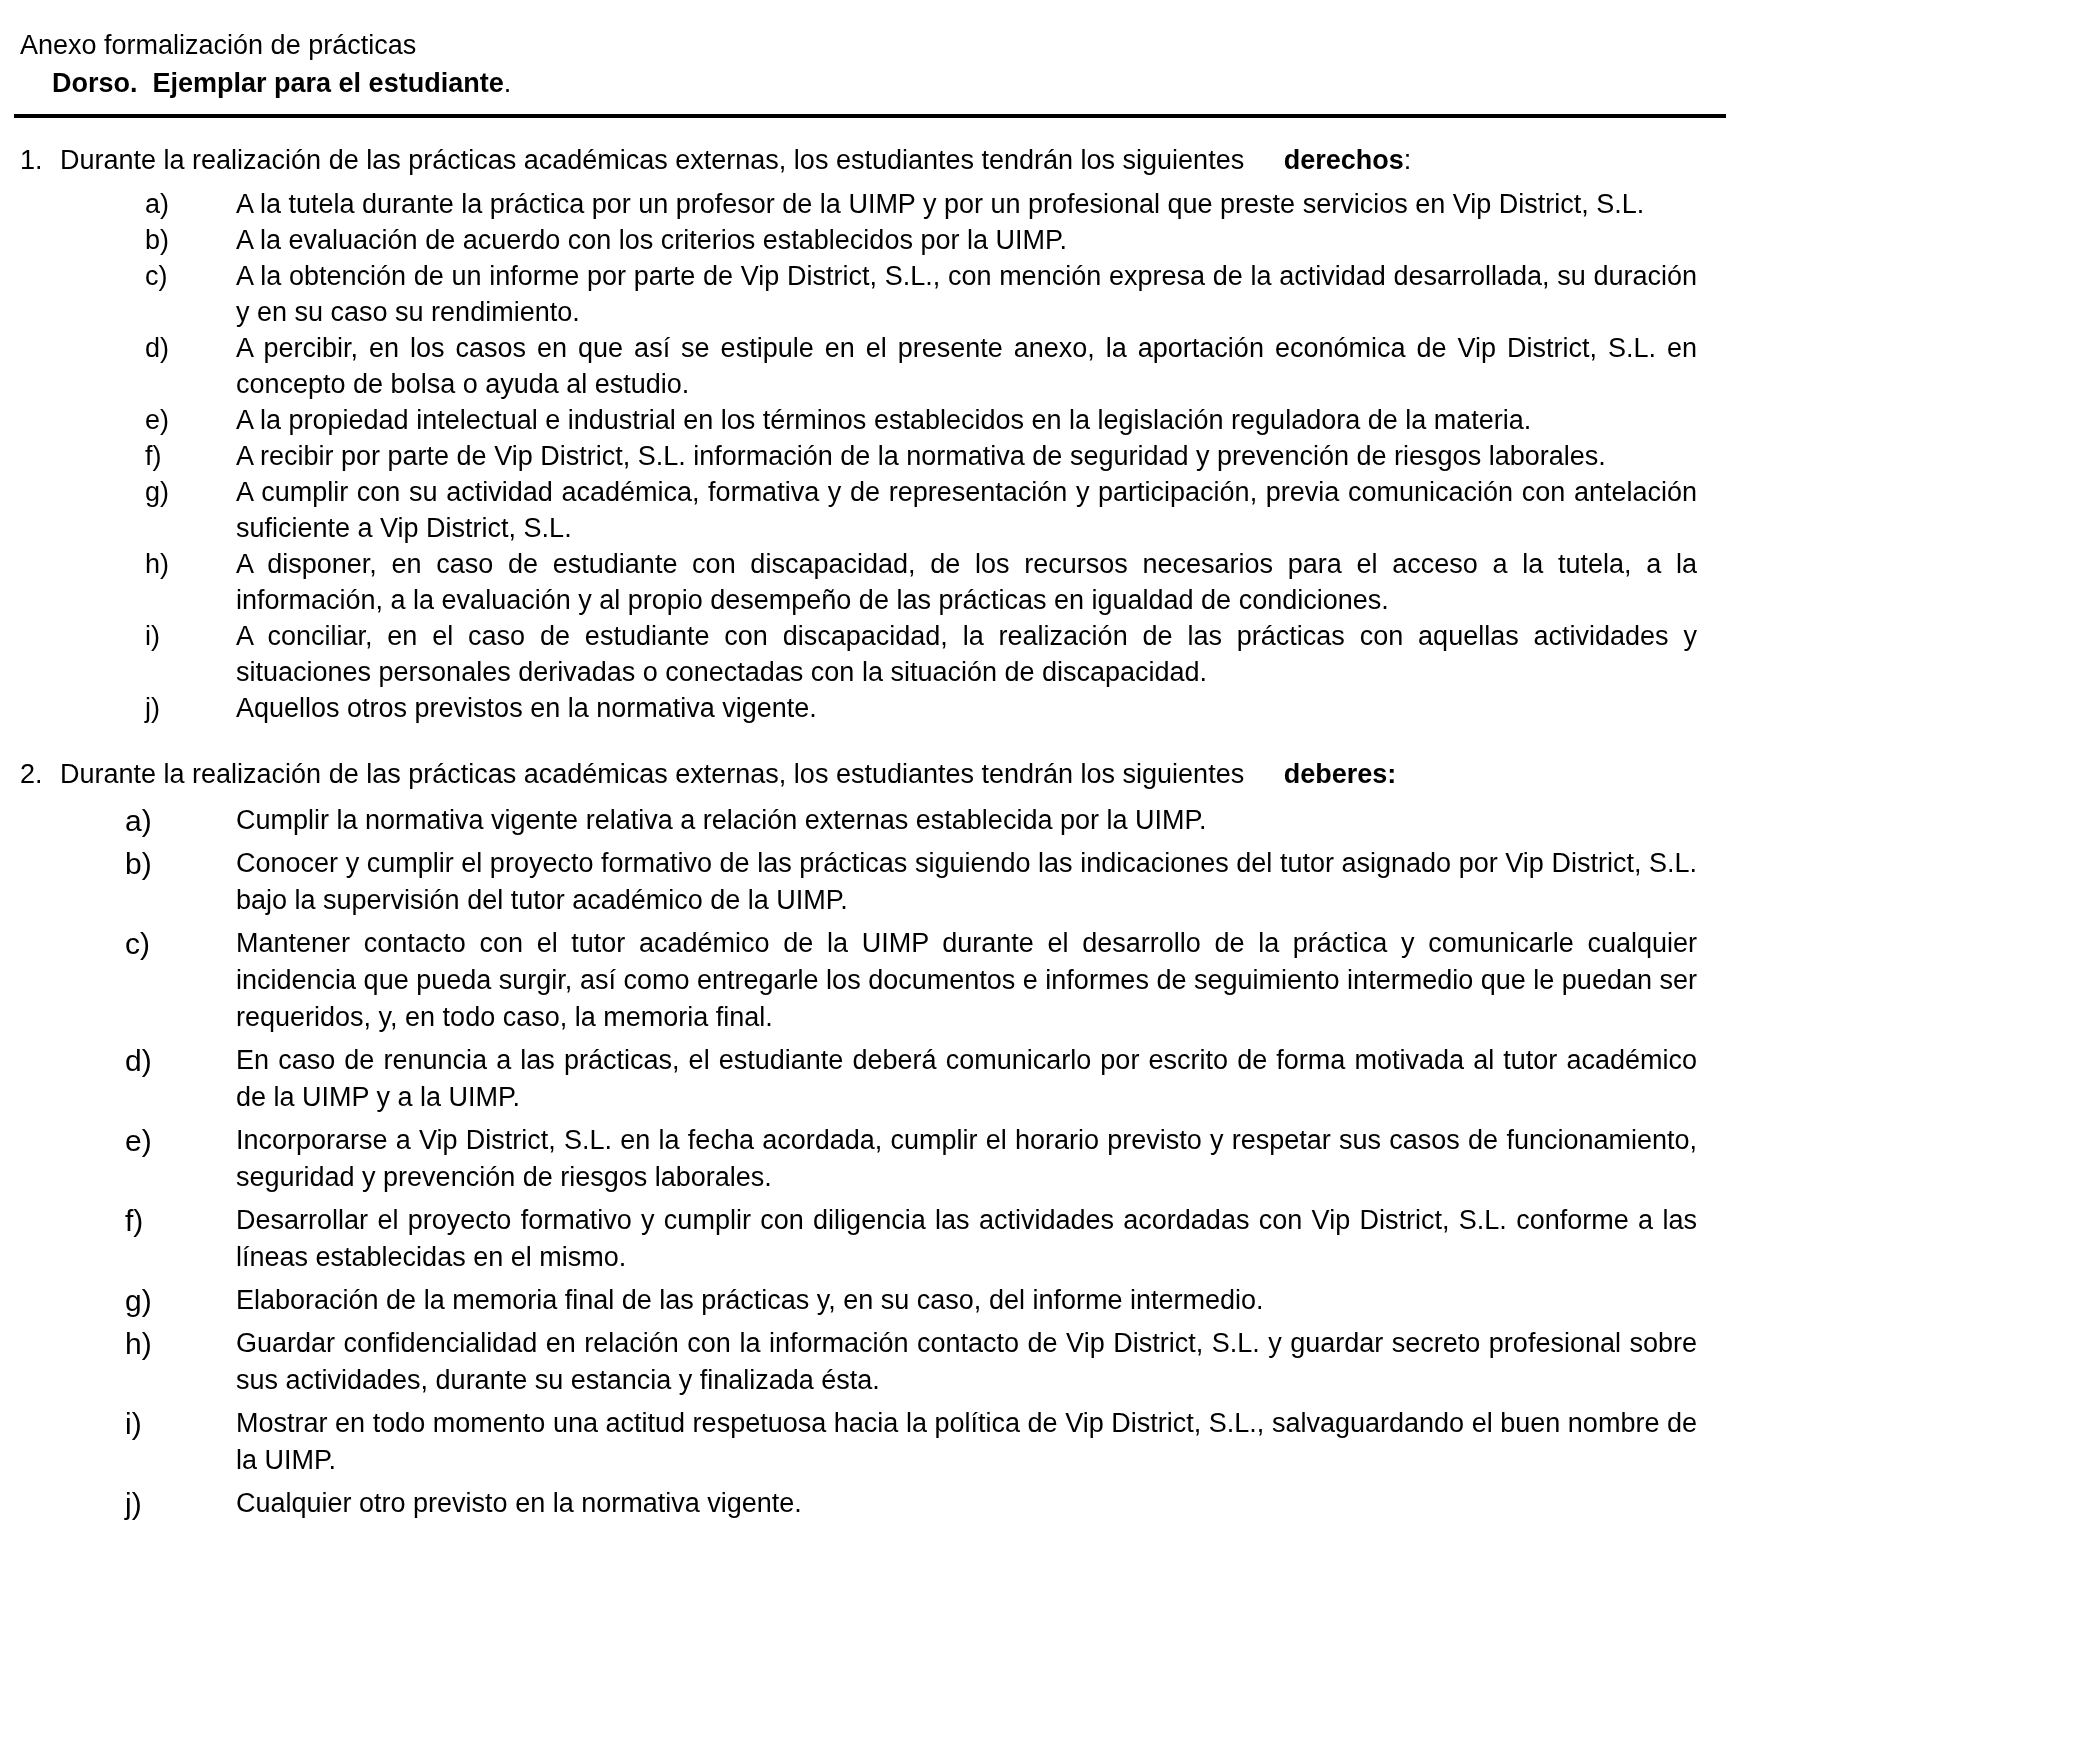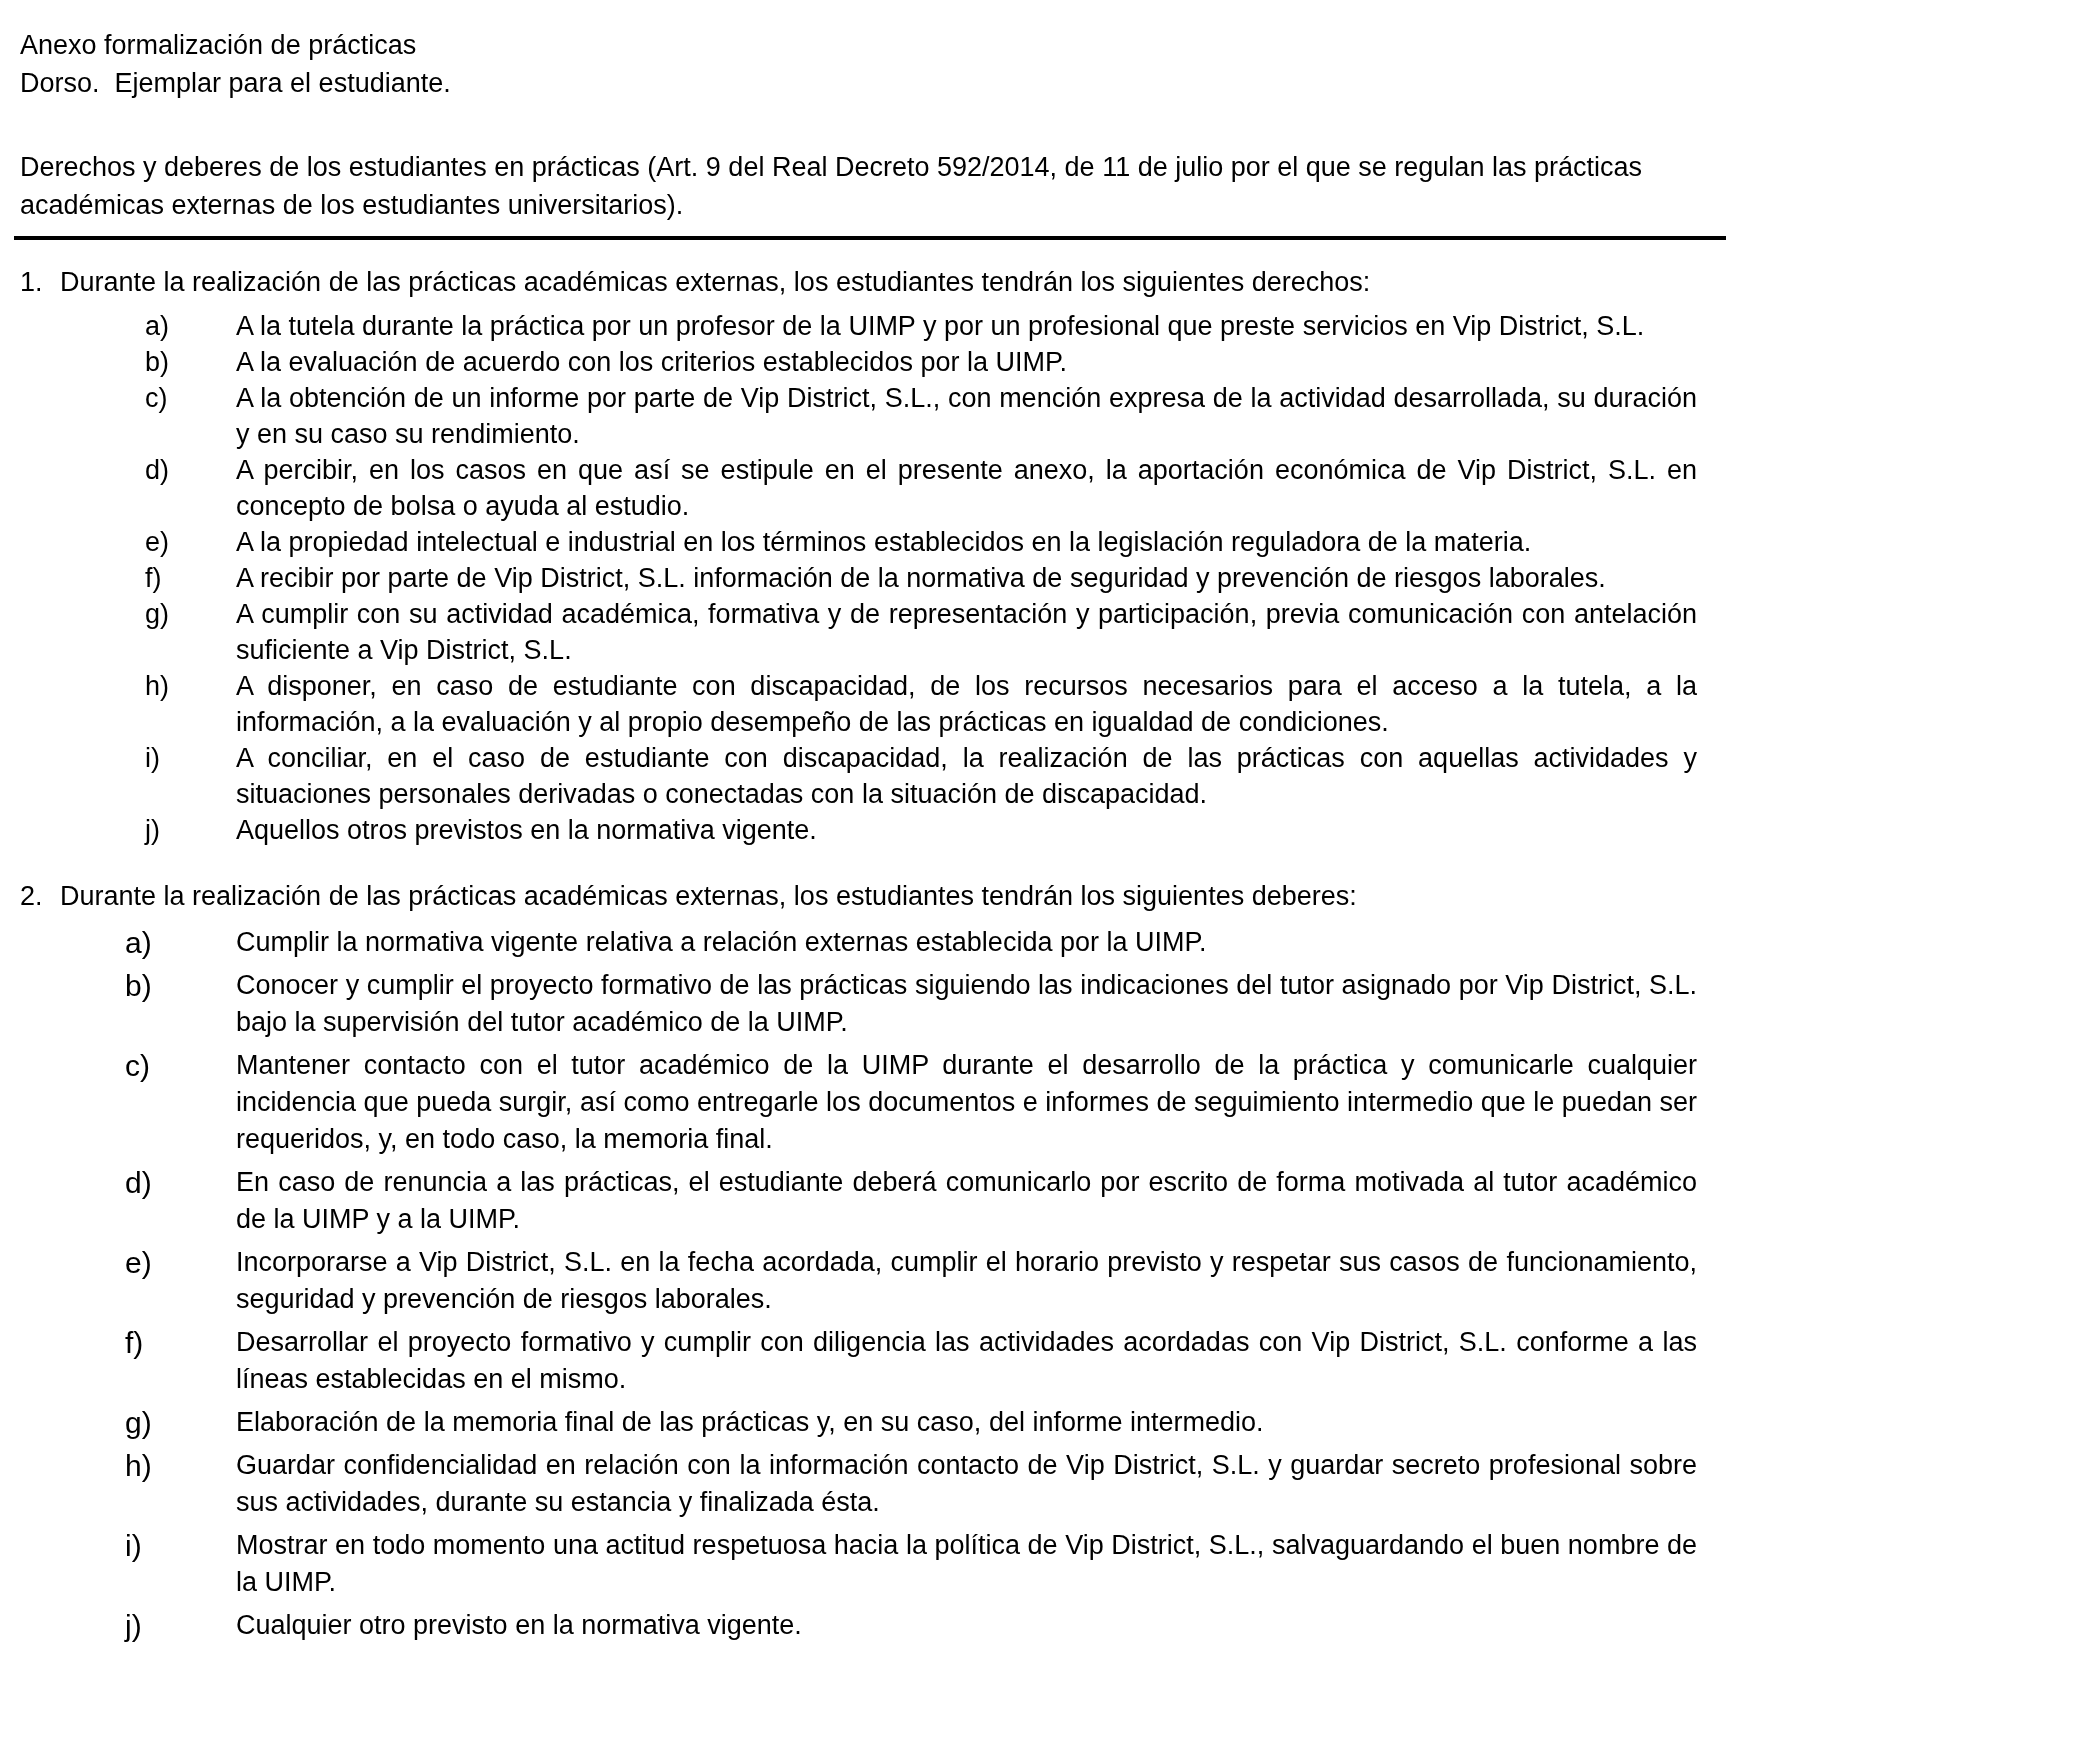--- a/index.html
+++ b/index.html
@@ -10,21 +10,21 @@
     background:#ffffff;
     color:#000000;
     font-family:"Liberation Sans", sans-serif;
     font-size:27px;
     padding:26px 29px 4px 20px;
     overflow:hidden;
   }
   p { margin:0; }
   .l1 { line-height:38px; }
   .l2 { line-height:38px; }
-  .bold { font-weight:normal; }
+  .bold { font-weight:bold;margin-left:32px; }
   .law { margin-top:46px; line-height:38px; max-width:1845px; }
   .rule {
     border:none; height:4px; background:#000000;
     width:1869px; margin:12px 0 0 -6px;
   }
   .sec-head { display:flex; line-height:36px; }
   .s1 .sec-head { margin-top:24px; }
   .s2 .sec-head { margin-top:30px; }
   .sec-num { flex:none; width:40px; }
   .sec-intro { flex:1; }
@@ -41,21 +41,20 @@
   .text { flex:1; text-align:justify;margin-left:36px; }
 </style>
 </head>
 <body>
 
 <div class="page">
 
   <p class="l1">Anexo formalización de prácticas</p>
   <p class="l2"><span class="bold">Dorso.&nbsp; Ejemplar para el estudiante</span><span>.</span></p>
 
-  <p class="law"><span class="bold">Derechos y deberes de los estudiantes en prácticas</span><span> (Art. 9 del Real Decreto 592/2014, de 11 de julio por el que se regulan las prácticas académicas externas de los estudiantes universitarios).</span></p>
 
   <hr class="rule">
 
   <section class="s1">
     <div class="sec-head">
       <span class="sec-num">1.</span>
       <span class="sec-intro"><span>Durante la realización de las prácticas académicas externas, los estudiantes tendrán los siguientes </span><span class="bold">derechos</span><span>:</span></span>
     </div>
     <div class="list">
       <div class="item">

